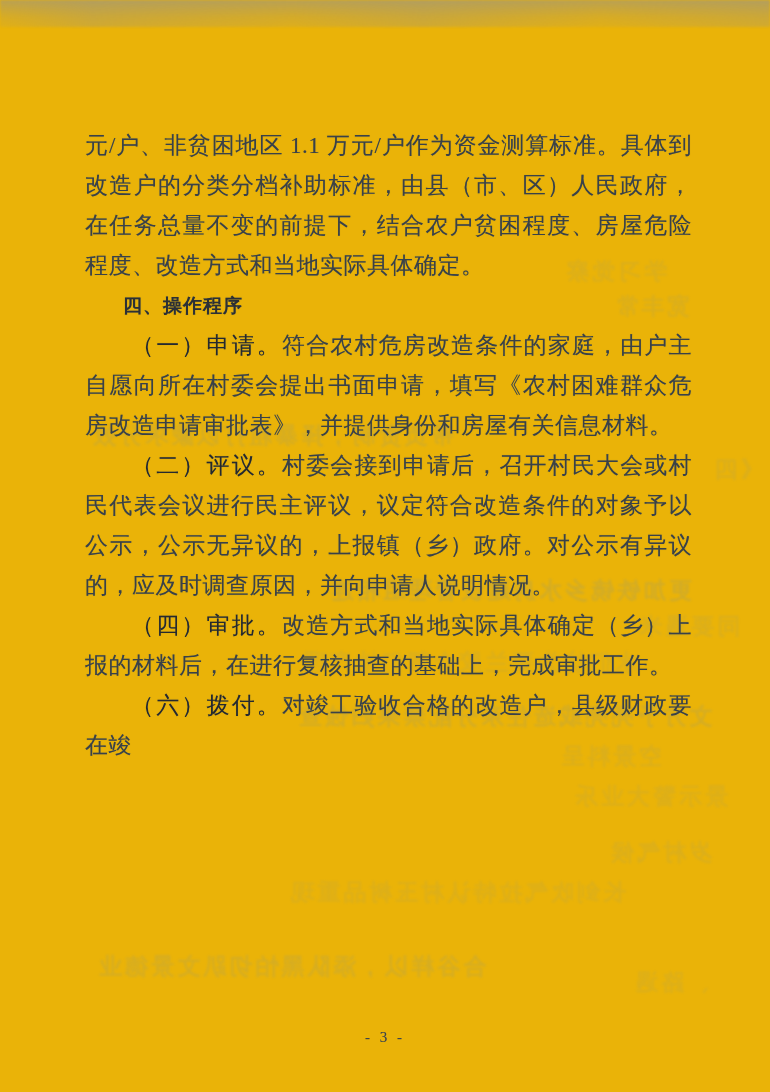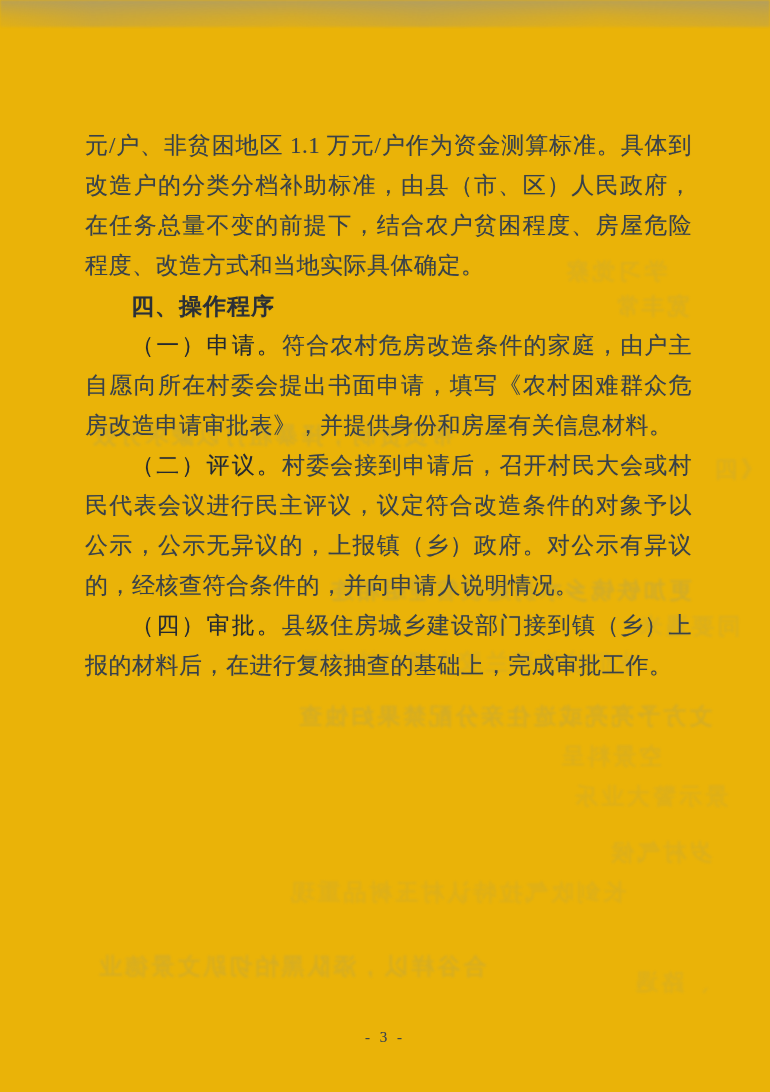--- a/index.html
+++ b/index.html
@@ -53,21 +53,21 @@
     text-align: justify;
     text-justify: inter-character;
     letter-spacing: 0.5px;
     text-shadow: 0 0 0.7px rgba(80,100,110,0.55);
   }
   .content p { margin: 0; text-indent: 2em; }
   .content p.continuation { text-indent: 0; }
   .section-heading {
     margin: 0;
     text-indent: 2em;
-    font-size: 23px;
+    font-size: 19px;
     line-height: 40px;
     font-weight: bold;
     font-family: "Liberation Sans", "DejaVu Sans", sans-serif;
     color: #2c3034;
     letter-spacing: 1px;
   }
   .item-label {
     font-weight: normal;
     color: #26292d;
     letter-spacing: 1.5px;
@@ -108,24 +108,25 @@
     </div>
 
   <div class="content">
 
     <p class="continuation">元/户、非贫困地区 1.1 万元/户作为资金测算标准。具体到改造户的分类分档补助标准，由县（市、区）人民政府，在任务总量不变的前提下，结合农户贫困程度、房屋危险程度、改造方式和当地实际具体确定。</p>
 
     <p class="section-heading">四、操作程序</p>
 
     <p><span class="item-label">（一）申请。</span><span>符合农村危房改造条件的家庭，由户主自愿向所在村委会提出书面申请，填写《农村困难群众危房改造申请审批表》，并提供身份和房屋有关信息材料。</span></p>
 
-    <p><span class="item-label">（二）评议。</span><span>村委会接到申请后，召开村民大会或村民代表会议进行民主评议，议定符合改造条件的对象予以公示，公示无异议的，上报镇（乡）政府。对公示有异议的，经核查符合条件的，并向申请人说明情况。</span></p>
+    <p><span class="item-label">（二）评议。</span><span>村委会接到申请后，召开村民大会或村民代表会议进行民主评议，议定符合改造条件的对象予以公示，公示无异议的，上报镇（乡）政府。对公示有异议的，应及时调查原因，并向申请人说明情况。</span></p>
 
 
-    <p><span class="item-label">（四）审批。</span><span>县级住房城乡建设部门接到镇（乡）上报的材料后，在进行复核抽查的基础上，完成审批工作。</span></p>
+    <p><span class="item-label">（四）审批。</span><span>改造方式和当地实际具体确定（乡）上报的材料后，在进行复核抽查的基础上，完成审批工作。</span></p>
 
 
+    <p><span class="item-label">（六）拨付。</span><span>对竣工验收合格的改造户，县级财政要在竣</span></p>
 
   </div>
 
   <div class="page-number">- 3 -</div>
 
 </div>
 
 </body></html>

